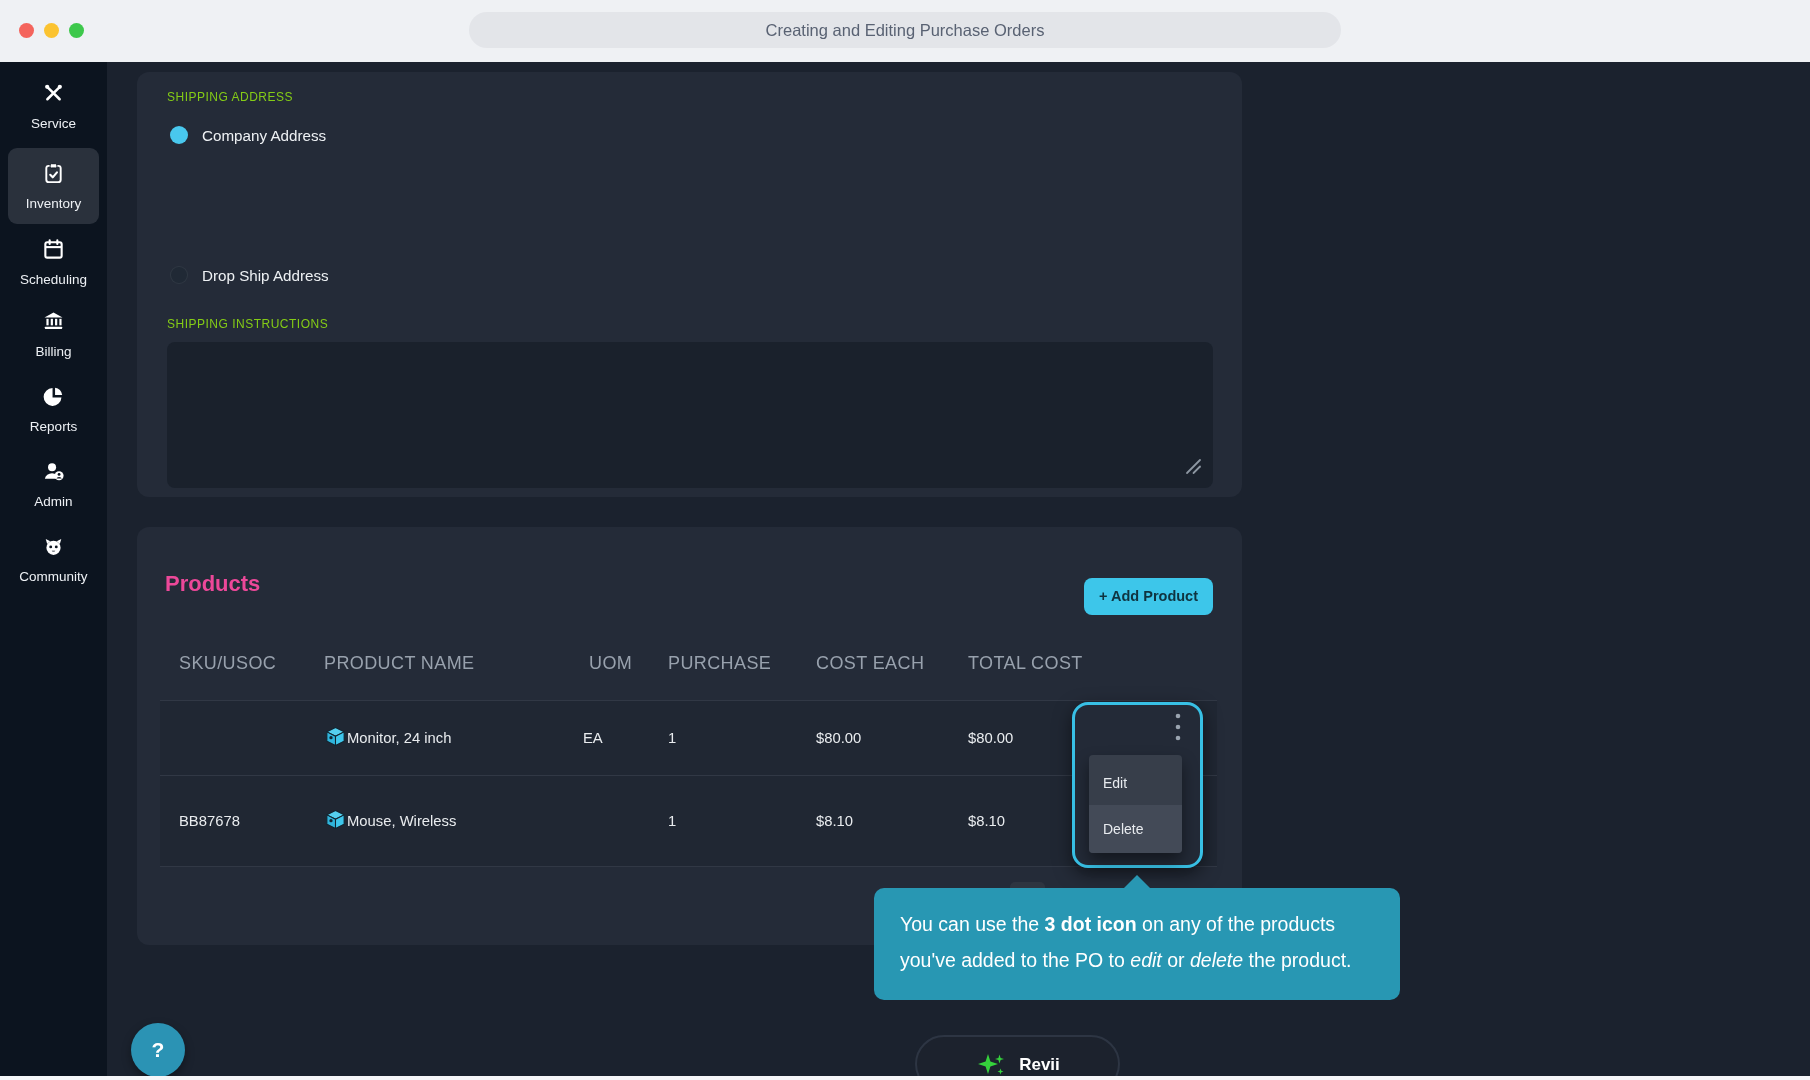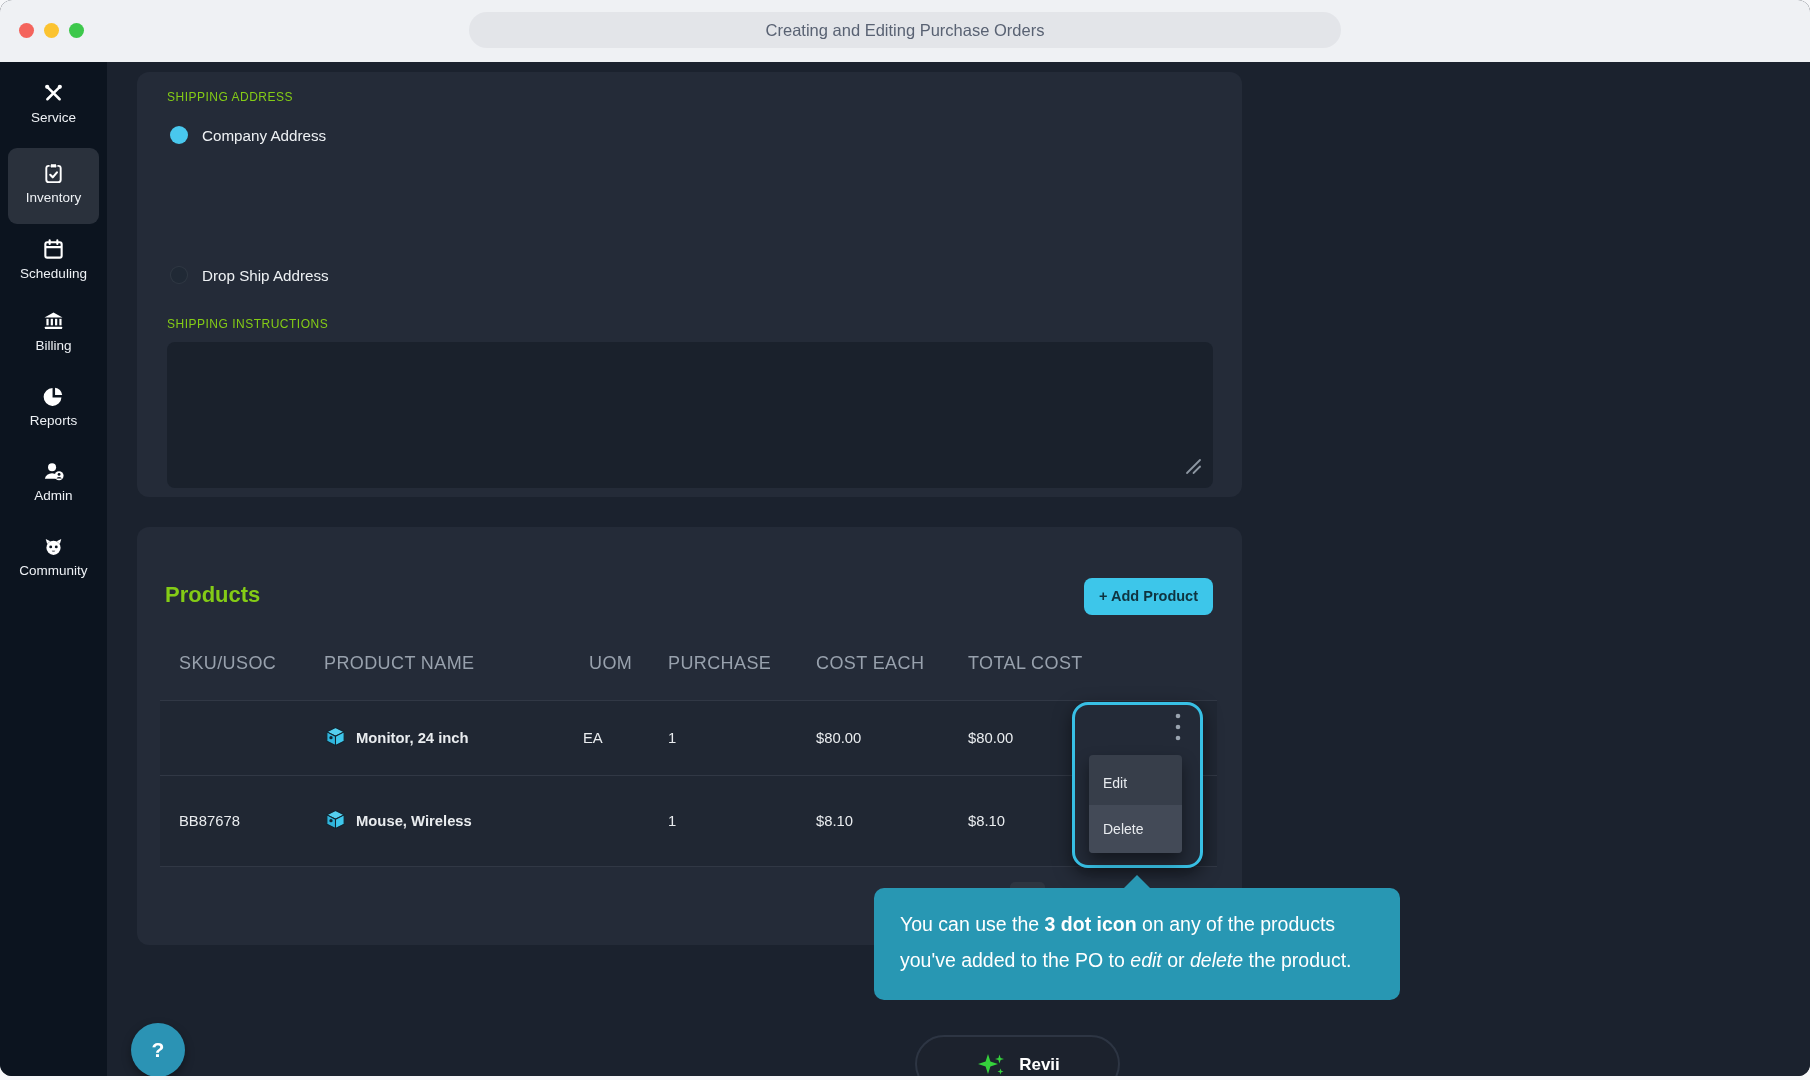--- a/index.html
+++ b/index.html
@@ -1,39 +1,39 @@
 <!DOCTYPE html>
 <html><head>
 <meta charset="utf-8">
 <style>
   * { margin:0; padding:0; box-sizing:border-box; }
   html,body { background:#f6f7f9; }
   .screen { position:relative; width:1810px; height:1080px; background:#f6f7f9;
             font-family:"Liberation Sans","DejaVu Sans",sans-serif; overflow:hidden; }
-  .window { position:absolute; left:0; top:0; right:0; bottom:4px; border-radius:12px;
+  .window { position:absolute; left:0; top:0; right:0; bottom:4px; border-radius:0;
             overflow:hidden; background:#1b222e; }
 
   
   .titlebar { position:absolute; top:0; left:0; right:0; height:62px; background:#eff1f4; }
   .tl { position:absolute; top:23px; width:15px; height:15px; border-radius:50%; }
   .tl.red { left:19px; background:#f4645c; }
   .tl.yellow { left:44px; background:#fbc330; }
   .tl.green { left:69px; background:#3dc84b; }
   .title-pill { position:absolute; left:50%; transform:translateX(-50%); top:12px;
                 width:872px; height:36px; border-radius:18px; background:#e3e5e9;
                 color:#596273; font-size:16.5px; text-align:center; line-height:36px; }
 
   
   .app { position:absolute; top:62px; left:0; right:0; bottom:0; }
   .sidebar { position:absolute; left:0; top:0; width:107px; height:100%; background:#0c141f; }
   .content { position:absolute; left:107px; top:0; right:0; height:100%; background:#1b222e; overflow:hidden; }
 
   
   .nav-item { position:absolute; left:0; width:107px; display:flex; flex-direction:column;
-              align-items:center; gap:5px; color:#eef1f5; font-size:13.5px; cursor:pointer; }
+              align-items:center; gap:11px; color:#eef1f5; font-size:13.5px; cursor:pointer; }
   .nav-item svg { display:block; }
   .nav-sel { position:absolute; left:8px; width:91px; height:76px; background:#2a313c; border-radius:9px; }
   .help-fab { position:absolute; left:24px; top:961px; width:54px; height:54px; border-radius:50%;
               background:#2b93b4; color:#fff; font-size:21px; font-weight:700; text-align:center;
               line-height:54px; z-index:60; box-shadow:0 4px 10px rgba(0,0,0,.35); }
 
   
   .card { position:absolute; left:30px; width:1105px; background:#242b38; border-radius:12px; }
   .shipping-card { top:10px; height:425px; }
   .products-card { top:465px; height:418px; }
@@ -44,32 +44,32 @@
   .radio.off { background:#202935; border:1px solid rgba(255,255,255,.07); }
   .radio-label { position:absolute; font-size:15.2px; color:#eef1f4; }
   .addr { position:absolute; left:57px; top:92px; font-size:15.2px; line-height:21.7px; color:#e8ebee; }
 
   .ta-wrap { position:absolute; left:30px; top:270px; width:1046px; height:146px; }
   .ta { width:100%; height:100%; background:#1a212c; border:none; outline:none; resize:none;
         border-radius:8px; color:#e8ebee; font-family:inherit; font-size:15px; padding:12px; }
   .ta-handle { position:absolute; right:10px; bottom:8px; }
 
   
-  .p-title { position:absolute; left:28px; top:55px; font-size:22px; font-weight:600; color:#84cc16; }
+  .p-title { position:absolute; left:28px; top:44px; font-size:22px; font-weight:600; color:#ec4899; }
   .add-btn { position:absolute; right:29px; top:51px; height:37px; padding:0 15px; border:none;
              border-radius:8px; background:#3dc6ea; color:#0f3440; font-weight:700; font-size:14.5px;
              line-height:37px; font-family:inherit; cursor:pointer; }
   .thead span { position:absolute; top:126px; font-size:18px; letter-spacing:.4px; color:#98a1ad; }
   .c1{left:42px;} .c2{left:187px;} .c3{left:452px;} .c4{left:531px;} .c5{left:679px;} .c6{left:831px;}
   .tdiv { position:absolute; left:23px; width:1057px; height:1px; background:#313845; }
   .trow { position:absolute; left:23px; width:1057px; background:#202733; }
   .trow .cell { position:absolute; top:50%; transform:translateY(-50%); font-size:14.8px; color:#e9ecef; }
   .trow .cell.c1{left:19px;} .trow .cell.c2{left:164px;} .trow .cell.c3{left:423px;}
   .trow .cell.c4{left:508px;} .trow .cell.c5{left:656px;} .trow .cell.c6{left:808px;}
-  .pname { display:flex; align-items:center; gap:9px;font-weight:bold; }
+  .pname { display:flex; align-items:center; gap:0; }
 
   
   .menu-box { position:absolute; left:965px; top:640px; width:131px; height:166px; background:#232a37;
               border:3px solid #38c0e5; border-radius:16px; z-index:20;
               box-shadow:0 6px 18px rgba(0,0,0,.5); }
   .dots { position:absolute; left:1062px; top:646px; z-index:22; cursor:pointer; }
   .dd { position:absolute; left:982px; top:693px; width:93px; height:98px; background:#373e4a;
         border-radius:4px; z-index:23; box-shadow:0 8px 16px rgba(0,0,0,.45); }
   .dd-item { position:absolute; left:0; width:100%; padding-left:14px; font-size:14px; color:#e8ebef;
              cursor:pointer; }

